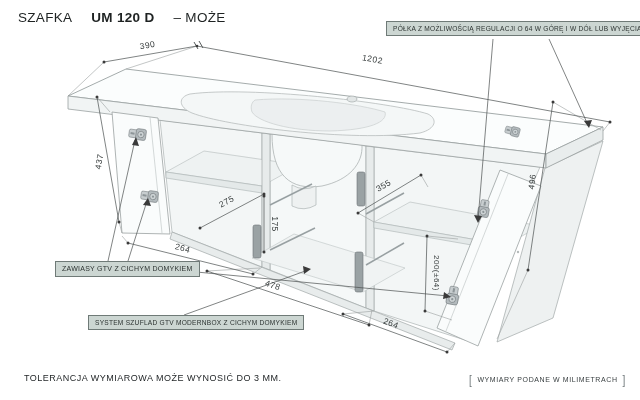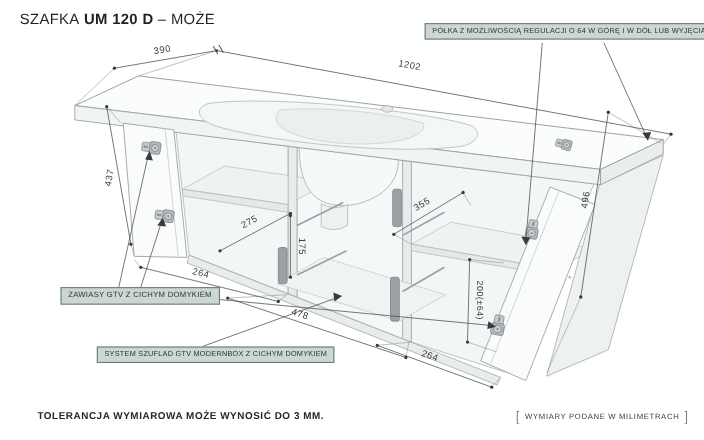--- a/index.html
+++ b/index.html
@@ -1,28 +1,28 @@
 <!DOCTYPE html>
 <html><head>
 <meta charset="utf-8">
 <style>
   html,body{margin:0;padding:0;background:#ffffff;}
   #stage{position:relative;width:640px;height:400px;background:#ffffff;overflow:hidden;
          font-family:"Liberation Sans",sans-serif;}
   #stage svg{position:absolute;left:0;top:0;}
-  .title{position:absolute;left:18px;top:10px;display:flex;gap:4px;
+  .title{position:absolute;left:18px;top:10px;display:flex;gap:19px;
          font-size:13.5px;color:#1e2222;letter-spacing:.3px;}
   .title .bold{font-weight:700;}
   .callout{position:absolute;background:#ccd6d2;border:1px solid #6f7a77;
            color:#2c3331;padding:3px 6px;letter-spacing:.25px;white-space:nowrap;
            line-height:1.1;}
   .callout.small{font-size:6.6px;}
   .callout.med{font-size:7px;}
-  .foot-left{position:absolute;left:34px;top:373px;font-size:9px;color:#24282a;
-             letter-spacing:.5px;font-weight:700;}
+  .foot-left{position:absolute;left:24px;top:373px;font-size:9px;color:#24282a;
+             letter-spacing:.5px;font-weight:400;}
   .foot-right{position:absolute;right:14px;top:374px;font-size:7px;color:#3a4042;
               letter-spacing:.6px;display:flex;align-items:center;gap:5px;}
   .foot-right .bracket{color:#6e7678;font-size:10px;font-weight:300;transform:scaleY(1.25);}
   text{font-family:"Liberation Sans",sans-serif;fill:#3b4040;letter-spacing:.5px;}
 </style>
 </head>
 <body>
 
 <div id="stage">
 

